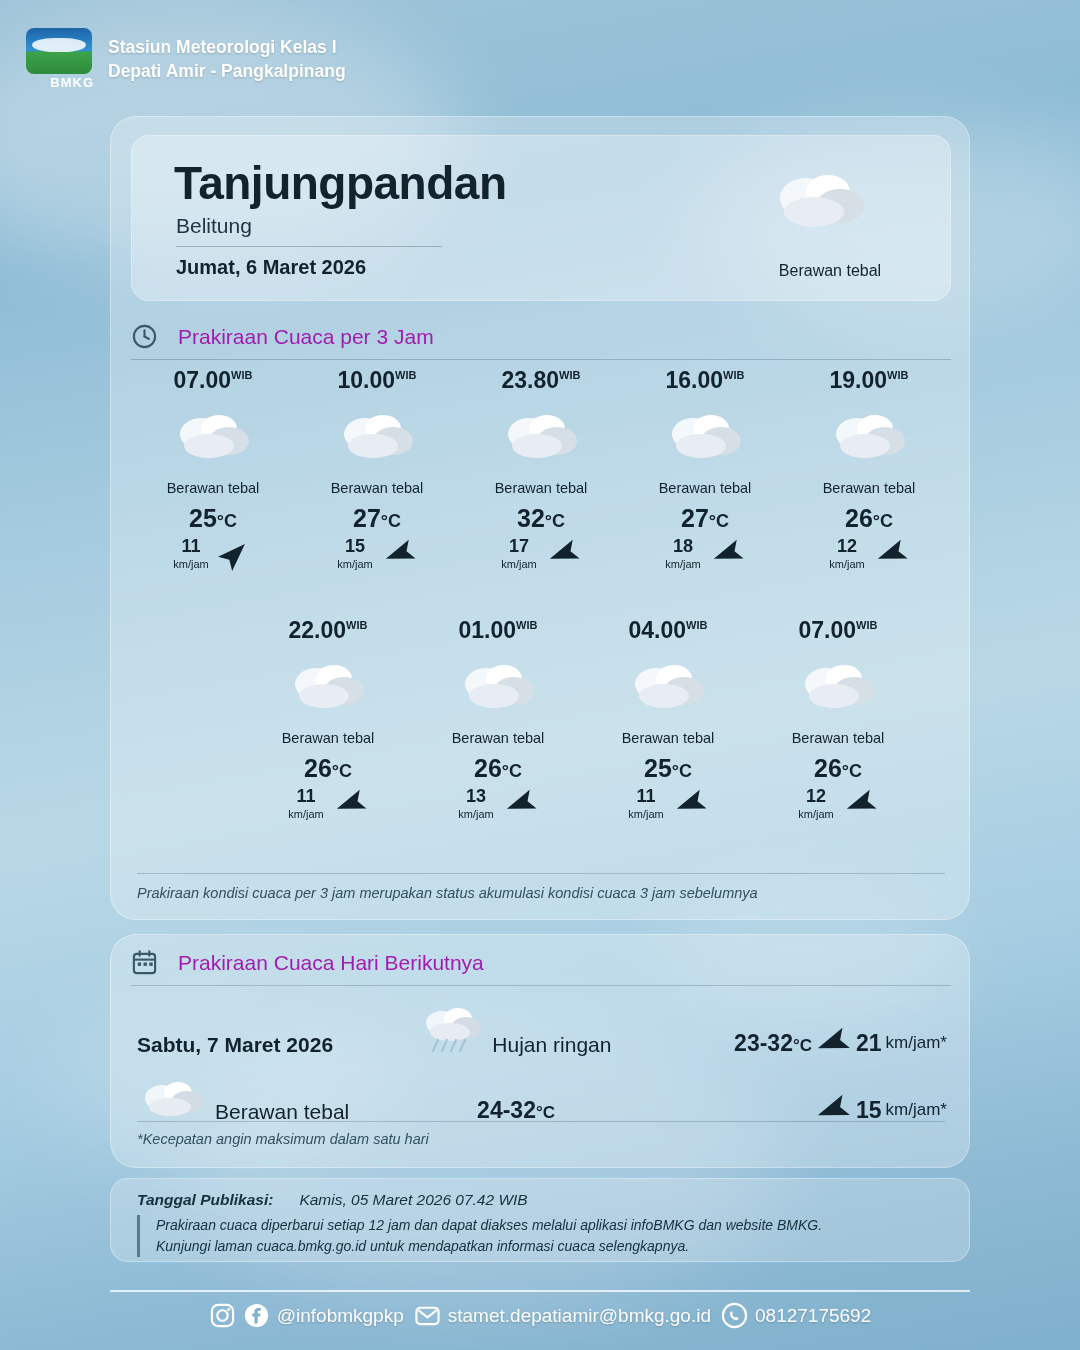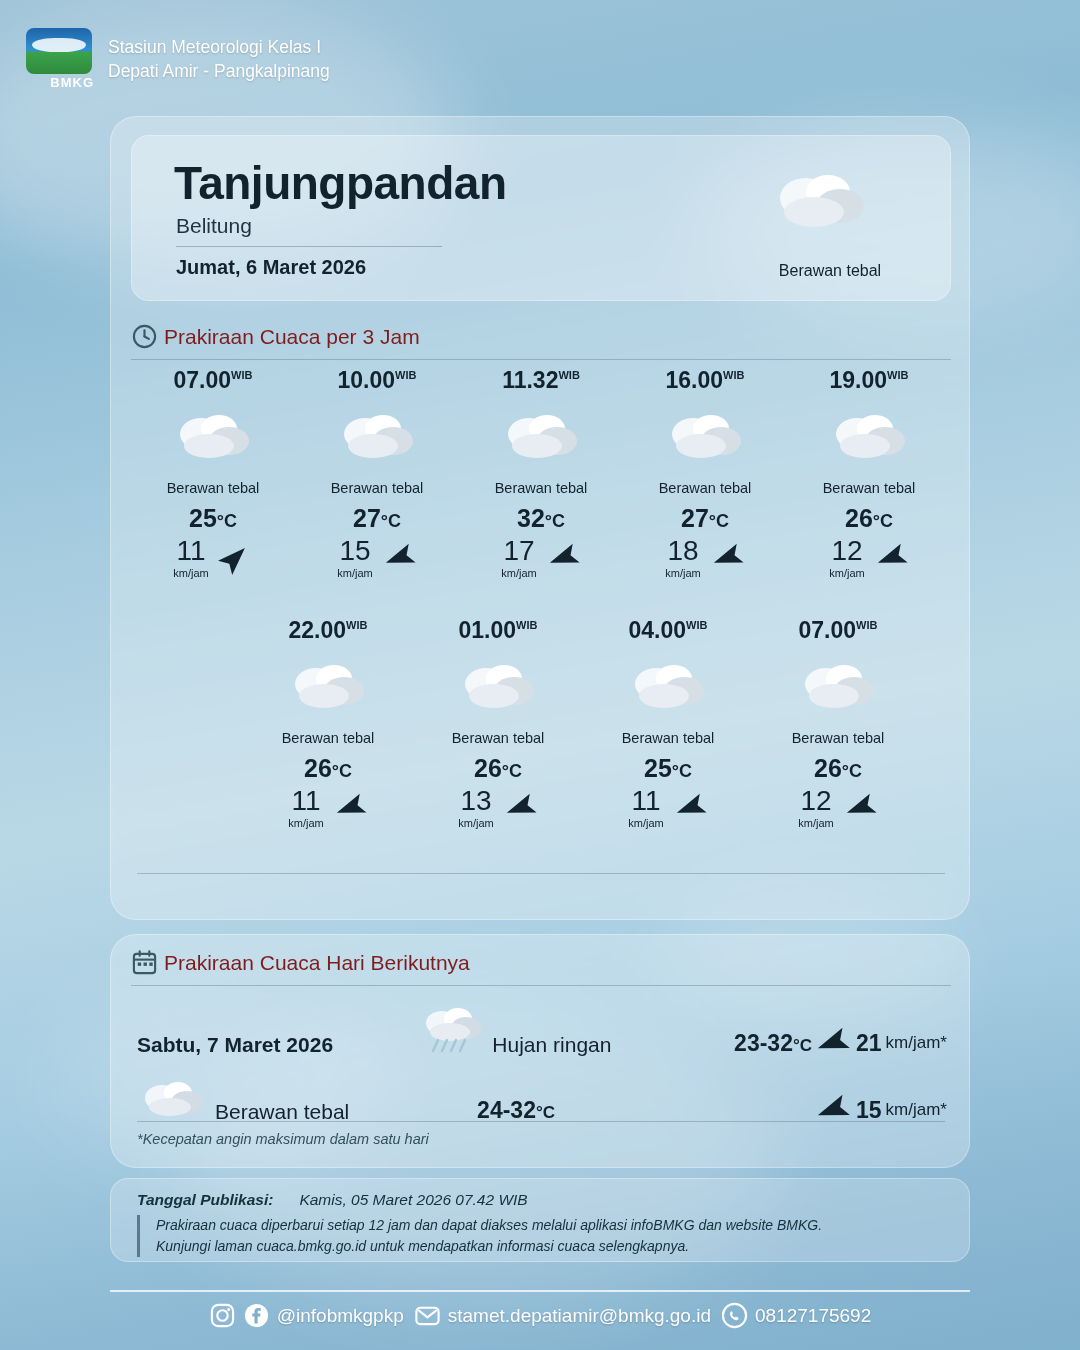--- a/index.html
+++ b/index.html
@@ -24,21 +24,21 @@
   .logo .disc {
     width: 66px; height: 46px; border-radius: 8px; overflow: hidden;
     background: linear-gradient(180deg,#1d64a8 0%, #2f8fd0 45%, #2f8fd0 50%, #3ba34a 52%, #2e8b3c 100%);
     position: relative;
   }
   .logo .disc:after {
     content: ""; position: absolute; left: 6px; right: 6px; top: 10px; height: 14px;
     background: rgba(255,255,255,0.85); border-radius: 50%/60%;
   }
   .logo .lbl { text-align: right; font-size: 13px; font-weight: bold; color: #fff; letter-spacing: 1px; margin-top: 1px; }
-  .hdr-txt { color: #fff; font-size: 17.5px; font-weight: normal; line-height: 1.35; text-shadow: 0 1px 2px rgba(0,0,0,0.18); }
+  .hdr-txt { color: #fff; font-size: 17.5px; font-weight: bold; line-height: 1.35; text-shadow: 0 1px 2px rgba(0,0,0,0.18); }
 
   
   .card {
     position: absolute;
     background: rgba(255,255,255,0.26);
     border-radius: 26px;
     border: 1px solid rgba(255,255,255,0.32);
     backdrop-filter: blur(2px);
   }
   #main-card { left: 110px; top: 116px; width: 860px; height: 804px; }
@@ -51,37 +51,37 @@
     background: rgba(255,255,255,0.30); border-radius: 18px; border: 1px solid rgba(255,255,255,0.30);
   }
   .loc-city { position: absolute; left: 42px; top: 20px; font-size: 46px; font-weight: bold; color: #12232e; letter-spacing: -0.5px; }
   .loc-prov { position: absolute; left: 44px; top: 78px; font-size: 21px; color: #1d3440; }
   .loc-rule { position: absolute; left: 44px; top: 110px; width: 266px; height: 1px; background: rgba(30,50,60,0.28); }
   .loc-date { position: absolute; left: 44px; top: 120px; font-size: 20px; font-weight: bold; color: #12232e; }
   .loc-icon { position: absolute; right: 76px; top: 26px; }
   .loc-cond { position: absolute; right: 20px; top: 126px; width: 200px; text-align: center; font-size: 16px; color: #12232e; }
 
   
-  .sect-title { position: absolute; display: flex; align-items: center; gap: 6px; font-size: 21px; color: #7f1d1d; }
+  .sect-title { position: absolute; display: flex; align-items: center; gap: 20px; font-size: 21px; color: #a21caf; }
   #sect-3jam { left: 20px; top: 206px; }
   .sect-rule { position: absolute; height: 1px; background: rgba(40,60,70,0.25); }
 
   
   .row { position: absolute; display: flex; }
   #row1 { left: 20px; top: 250px; width: 820px; }
   #row2 { left: 132px; top: 500px; width: 680px; }
   .hcell { flex: 1; text-align: center; }
   .htime { font-size: 23px; font-weight: bold; color: #12232e; }
   .htime sup { font-size: 11px; font-weight: bold; vertical-align: super; }
   .hicon { margin: 12px auto 8px; }
   .hcond { font-size: 14.5px; color: #12232e; }
   .htemp { font-size: 25px; font-weight: bold; color: #12232e; margin-top: 8px; }
   .htemp span.u { font-size: 18px; font-weight: bold; }
   .hwind { display: flex; align-items: center; justify-content: center; gap: 8px; margin-top: 4px; }
-  .hwind .val { font-size: 28px; font-weight: normal; color: #12232e; line-height: 1; text-align: right; }
+  .hwind .val { font-size: 18px; font-weight: bold; color: #12232e; line-height: 1; text-align: right; }
   .hwind .unit { font-size: 11px; color: #12232e; display: block; text-align: center; margin-top: 2px; }
 
   .note { position: absolute; left: 26px; font-style: italic; font-size: 14.5px; color: #33505e; }
   #note-3jam { top: 768px; }
 
   
   #sect-next { left: 20px; top: 14px; justify-content: space-between; }
   .dayrow { position: absolute; left: 18px; width: 824px; display: flex; align-items: flex-end; }
   #day1 { top: 66px; }
   #day2 { top: 136px; }
@@ -189,21 +189,21 @@
         <div class="hcond">Berawan tebal</div>
         <div class="htemp"><span>27</span><span class="u">°C</span></div>
         <div class="hwind">
           <div><span class="val">15</span><span class="unit">km/jam</span></div>
           <svg width="36" height="26" viewBox="0 0 36 26" style="transform:rotate(160deg)">
               <polygon points="4,3 32,13 4,23 10,13" fill="#12232e"></polygon>
             </svg>
         </div>
       </div>
       <div class="hcell">
-        <div class="htime"><span>11.32</span><sup>WIB</sup></div>
+        <div class="htime"><span>23.80</span><sup>WIB</sup></div>
         <div class="hicon">
           <svg width="92" height="62" viewBox="0 0 92 62">
               <ellipse cx="34" cy="28" rx="21" ry="16" fill="#f4f8fb"></ellipse>
               <ellipse cx="52" cy="23" rx="18" ry="14" fill="#ffffff"></ellipse>
               <ellipse cx="62" cy="35" rx="20" ry="14" fill="#d6dfe6"></ellipse>
               <ellipse cx="42" cy="40" rx="25" ry="12" fill="#e7edf2"></ellipse>
             </svg>
         </div>
         <div class="hcond">Berawan tebal</div>
         <div class="htemp"><span>32</span><span class="u">°C</span></div>
@@ -327,20 +327,21 @@
         <div class="hwind">
           <div><span class="val">12</span><span class="unit">km/jam</span></div>
           <svg width="36" height="26" viewBox="0 0 36 26" style="transform:rotate(160deg)">
               <polygon points="4,3 32,13 4,23 10,13" fill="#12232e"></polygon>
             </svg>
         </div>
       </div>
     </div>
 
     <div class="sect-rule" style="left:26px; top:756px; width:808px;"></div>
+    <div class="note" id="note-3jam">Prakiraan kondisi cuaca per 3 jam merupakan status akumulasi kondisi cuaca 3 jam sebelumnya</div>
   </div>
 
   <div class="card" id="next-card">
     <div class="sect-title" id="sect-next">
       <svg class="fic" width="28" height="28" viewBox="0 0 28 28">
         <rect x="3" y="5" width="22" height="20" rx="3" fill="none" stroke="#3a5866" stroke-width="2.2"></rect>
         <line x1="3" y1="11" x2="25" y2="11" stroke="#3a5866" stroke-width="2.2"></line>
         <line x1="9" y1="2.5" x2="9" y2="7" stroke="#3a5866" stroke-width="2.2" stroke-linecap="round"></line>
         <line x1="19" y1="2.5" x2="19" y2="7" stroke="#3a5866" stroke-width="2.2" stroke-linecap="round"></line>
         <rect x="7" y="14" width="3.5" height="3.5" fill="#3a5866"></rect>

